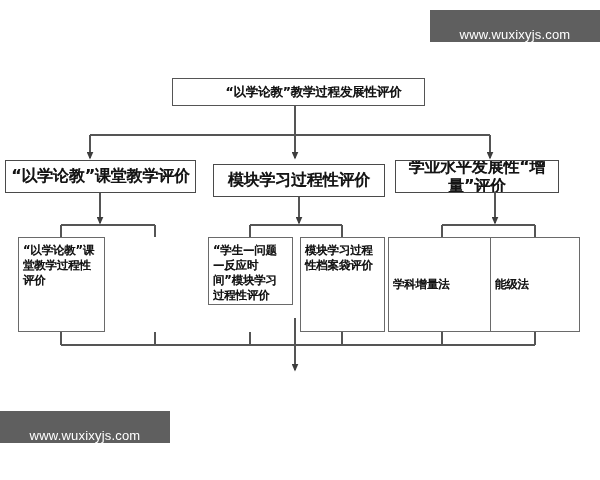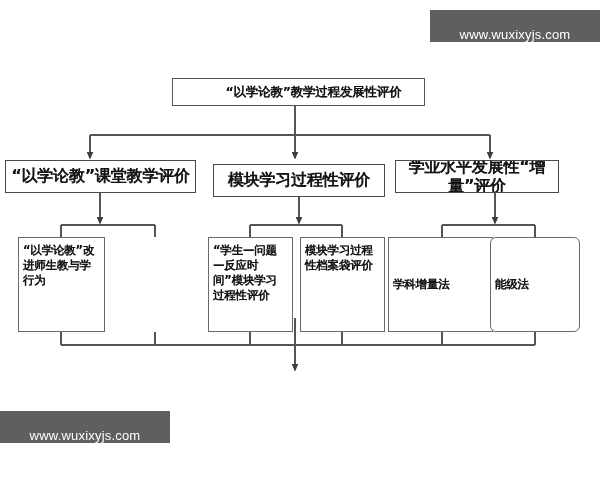--- a/index.html
+++ b/index.html
@@ -187,37 +187,37 @@
 
   <div class="node level2" style="left:213px; top:164px; width:172px; height:33px;">
     <span class="node-inner">模块学习过程性评价</span>
   </div>
 
   <div class="node level2" style="left:395px; top:160px; width:164px; height:33px;">
     <span class="node-inner">学业水平发展性“增量”评价</span>
   </div>
 
   <div class="node level3" style="left:18px; top:237px; width:87px; height:95px;">
-    <span class="node-inner">“以学论教”改进师生教与学行为</span>
-  </div>
-
-
-  <div class="node level3" style="left:208px; top:237px; width:85px; height:95px;">
+    <span class="node-inner">“以学论教”课堂教学过程性评价</span>
+  </div>
+
+
+  <div class="node level3" style="left:208px; top:237px; width:85px; height:68px;">
     <span class="node-inner">“学生—问题—反应时间”模块学习过程性评价</span>
   </div>
 
   <div class="node level3" style="left:300px; top:237px; width:85px; height:95px;">
     <span class="node-inner">模块学习过程性档案袋评价</span>
   </div>
 
   <div class="node level3 centered" style="left:388px; top:237px; width:105px; height:95px;">
     <span class="node-inner">学科增量法</span>
   </div>
 
-  <div class="node level3 centered" style="left:490px; top:237px; width:90px; height:95px;border-radius:6px;">
+  <div class="node level3 centered" style="left:490px; top:237px; width:90px; height:95px;">
     <span class="node-inner">能级法</span>
   </div>
 
 
   <div class="watermark" id="watermark-top">
     <span>www.wuxixyjs.com</span>
   </div>
 
   <div class="watermark" id="watermark-bottom">
     <span>www.wuxixyjs.com</span>

